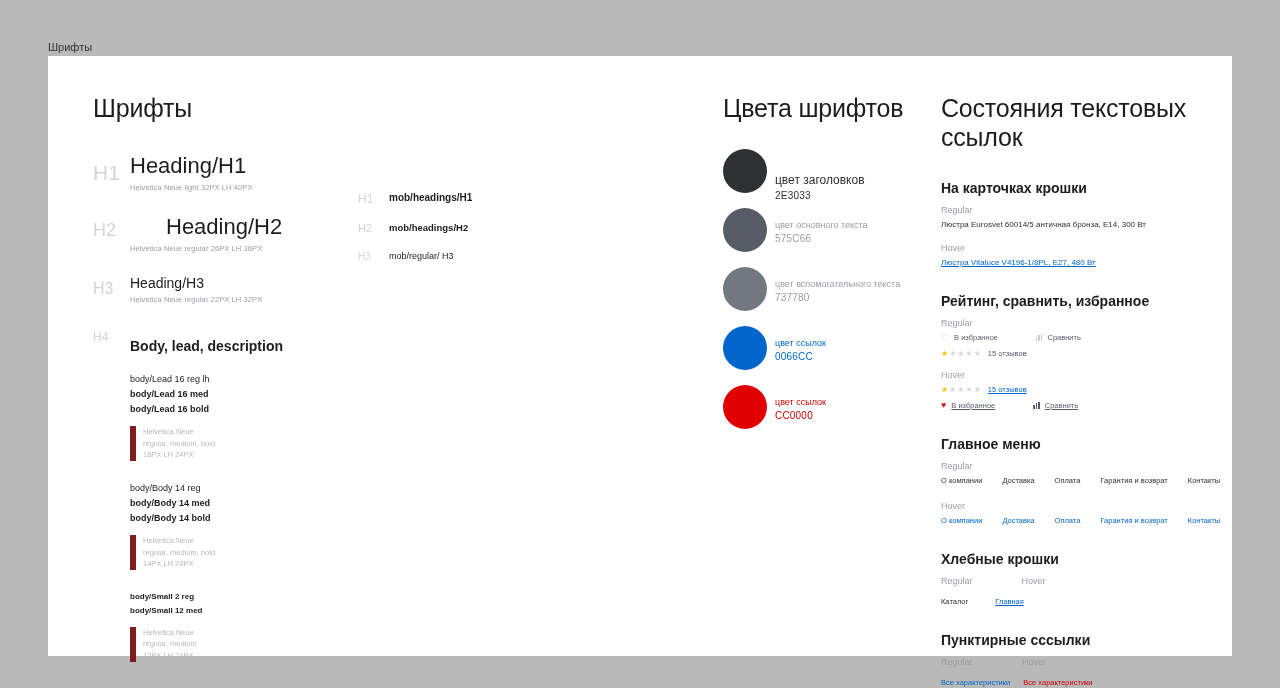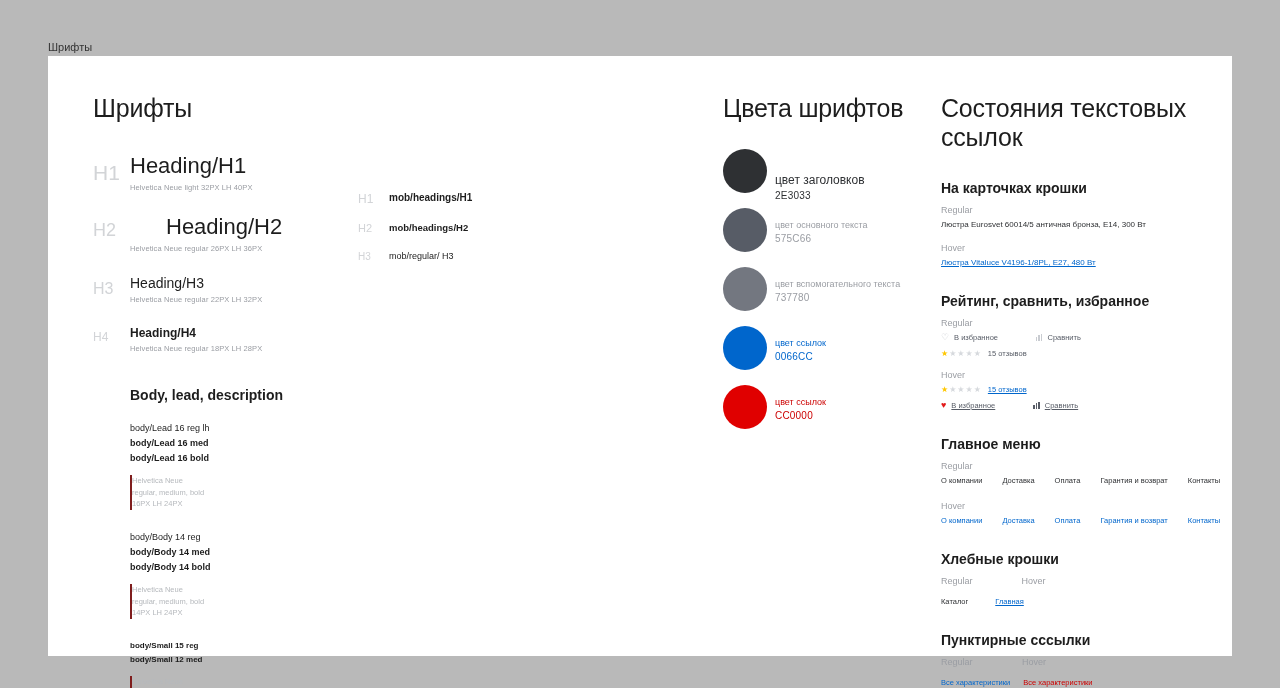--- a/index.html
+++ b/index.html
@@ -56,21 +56,21 @@
   .hspec{font-size:7.5px;color:#9a9da3;margin-top:4px;letter-spacing:.1px;}
 
   
   #bodygroup{margin-left:37px;margin-top:34px;}
   .bg-title{font-size:14px;color:#1d1d1d;font-weight:700;margin-bottom:20px;}
   .bline{font-size:9px;color:#1d1d1d;margin-bottom:5px;}
   .bline.reg{font-weight:400;}
   .bline.med{font-weight:600;}
   .bline.bold{font-weight:700;}
   .specbox{
-    border-left:2px solid #7f1d1d;padding-left:0;margin-top:12px;margin-bottom:22px;
+    border-left:6px solid #7f1d1d;padding-left:7px;margin-top:12px;margin-bottom:22px;
   }
   .specbox div{font-size:7.5px;color:#b6b9bd;line-height:1.55;}
 
   
   #mobhead{left:310px;top:136px;width:180px;}
   .mrow{position:relative;height:29px;}
   .mtag{position:absolute;left:0;top:0;color:#d2d4d7;font-weight:400;}
   .mtag.h1{font-size:12px;}
   .mtag.h2{font-size:11px;top:1px;}
   .mtag.h3{font-size:10px;top:1px;}
@@ -176,24 +176,20 @@
       </div>
       <div class="hrow">
         <div class="htag h3">H3</div>
         <div class="hbody">
           <div class="hname h3">Heading/H3</div>
           <div class="hspec">Helvetica Neue regular  22PX  LH 32PX</div>
         </div>
       </div>
       <div class="hrow">
         <div class="htag h4">H4</div>
-        <div class="hbody">
-          <div class="hname h4">Heading/H4</div>
-          <div class="hspec">Helvetica Neue regular  18PX  LH 28PX</div>
-        </div>
       </div>
     </div>
 
     <div id="bodygroup">
       <div class="bg-title">Body, lead, description</div>
 
       <div class="bline reg">body/Lead 16 reg lh</div>
       <div class="bline med">body/Lead 16 med</div>
       <div class="bline bold">body/Lead 16 bold</div>
       <div class="specbox">
@@ -204,21 +200,21 @@
 
       <div class="bline reg">body/Body 14 reg</div>
       <div class="bline med">body/Body 14 med</div>
       <div class="bline bold">body/Body 14 bold</div>
       <div class="specbox">
         <div>Helvetica Neue</div>
         <div>regular, medium, bold</div>
         <div>14PX  LH 24PX</div>
       </div>
 
-      <div class="bline reg" style="font-size:8px;font-weight:600;">body/Small 15 reg</div>
+      <div class="bline reg" style="font-size:8px;font-weight:600;">body/Small 2 reg</div>
       <div class="bline med" style="font-size:8px;">body/Small 12 med</div>
       <div class="specbox">
         <div>Helvetica Neue</div>
         <div>regular, medium</div>
         <div>12PX  LH 24PX</div>
       </div>
     </div>
   </div>
 
   <div class="col" id="mobhead">

